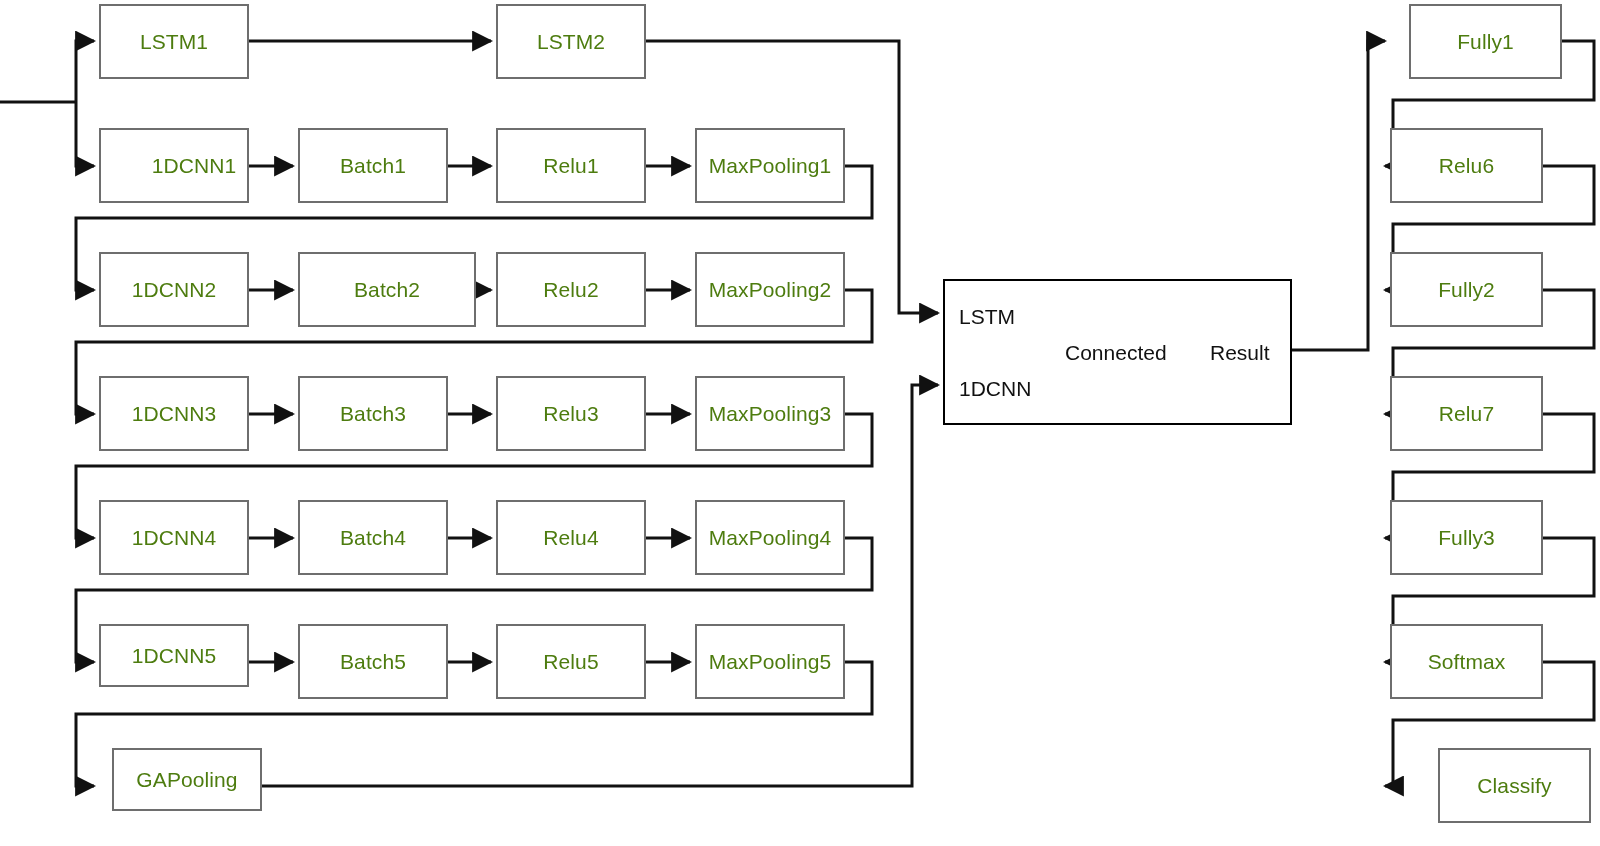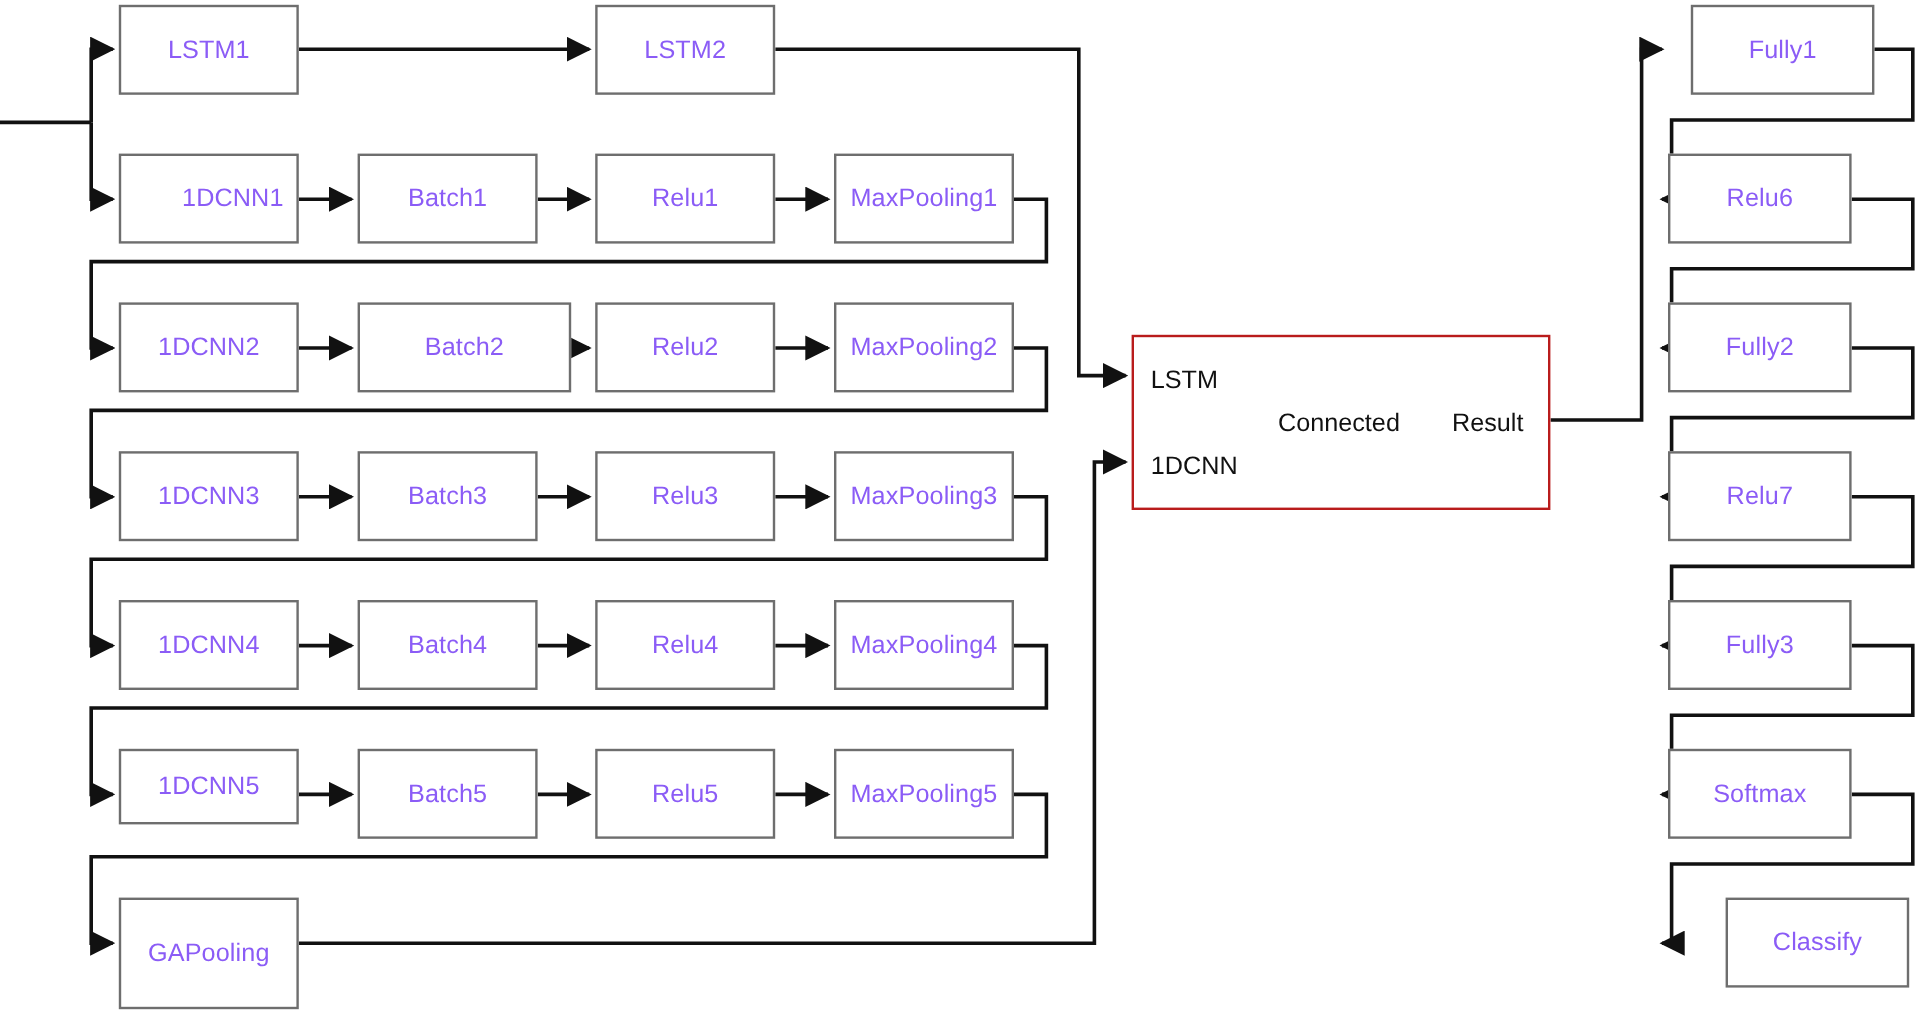--- a/index.html
+++ b/index.html
@@ -24,34 +24,34 @@
     top: 0;
     width: 1600px;
     height: 846px;
     pointer-events: none;
   }
   .node {
     position: absolute;
     box-sizing: border-box;
     border: 2px solid #6e6e6e;
     background: #ffffff;
-    color: #8b5cf6;
+    color: #4d7c0f;
     font-size: 21px;
     line-height: 1;
     display: flex;
     align-items: center;
     justify-content: center;
     text-align: center;
     white-space: nowrap;
     letter-spacing: 0.1px;
   }
   .merge-node {
     position: absolute;
     box-sizing: border-box;
-    border: 2px solid #b91c1c;
+    border: 2px solid #000000;
     background: #ffffff;
   }
   .merge-label {
     position: absolute;
     color: #111111;
     font-size: 21px;
     line-height: 1;
     white-space: nowrap;
   }
 </style>
@@ -134,21 +134,21 @@
   <div class="node" style="left:99px; top:500px; width:150px; height:75px;">1DCNN4</div>
   <div class="node" style="left:298px; top:500px; width:150px; height:75px;">Batch4</div>
   <div class="node" style="left:496px; top:500px; width:150px; height:75px;">Relu4</div>
   <div class="node" style="left:695px; top:500px; width:150px; height:75px;">MaxPooling4</div>
 
   <div class="node" style="left:99px; top:624px; width:150px; height:63px;text-align:right;">1DCNN5</div>
   <div class="node" style="left:298px; top:624px; width:150px; height:75px;">Batch5</div>
   <div class="node" style="left:496px; top:624px; width:150px; height:75px;">Relu5</div>
   <div class="node" style="left:695px; top:624px; width:150px; height:75px;">MaxPooling5</div>
 
-  <div class="node" style="left:99px; top:748px; width:150px; height:93px;text-align:right;">GAPooling</div>
+  <div class="node" style="left:112px; top:748px; width:150px; height:63px;text-align:right;">GAPooling</div>
 
   <div class="merge-node" style="left:943px; top:279px; width:349px; height:146px;">
     <span class="merge-label" style="left:14px; top:25px;">LSTM</span>
     <span class="merge-label" style="left:14px; top:97px;">1DCNN</span>
     <span class="merge-label" style="left:120px; top:61px;">Connected</span>
     <span class="merge-label" style="left:265px; top:61px;">Result</span>
   </div>
 
   <div class="node" style="left:1390px; top:4px; width:153px; height:75px;margin-left:19px;">Fully1</div>
   <div class="node" style="left:1390px; top:128px; width:153px; height:75px;">Relu6</div>

